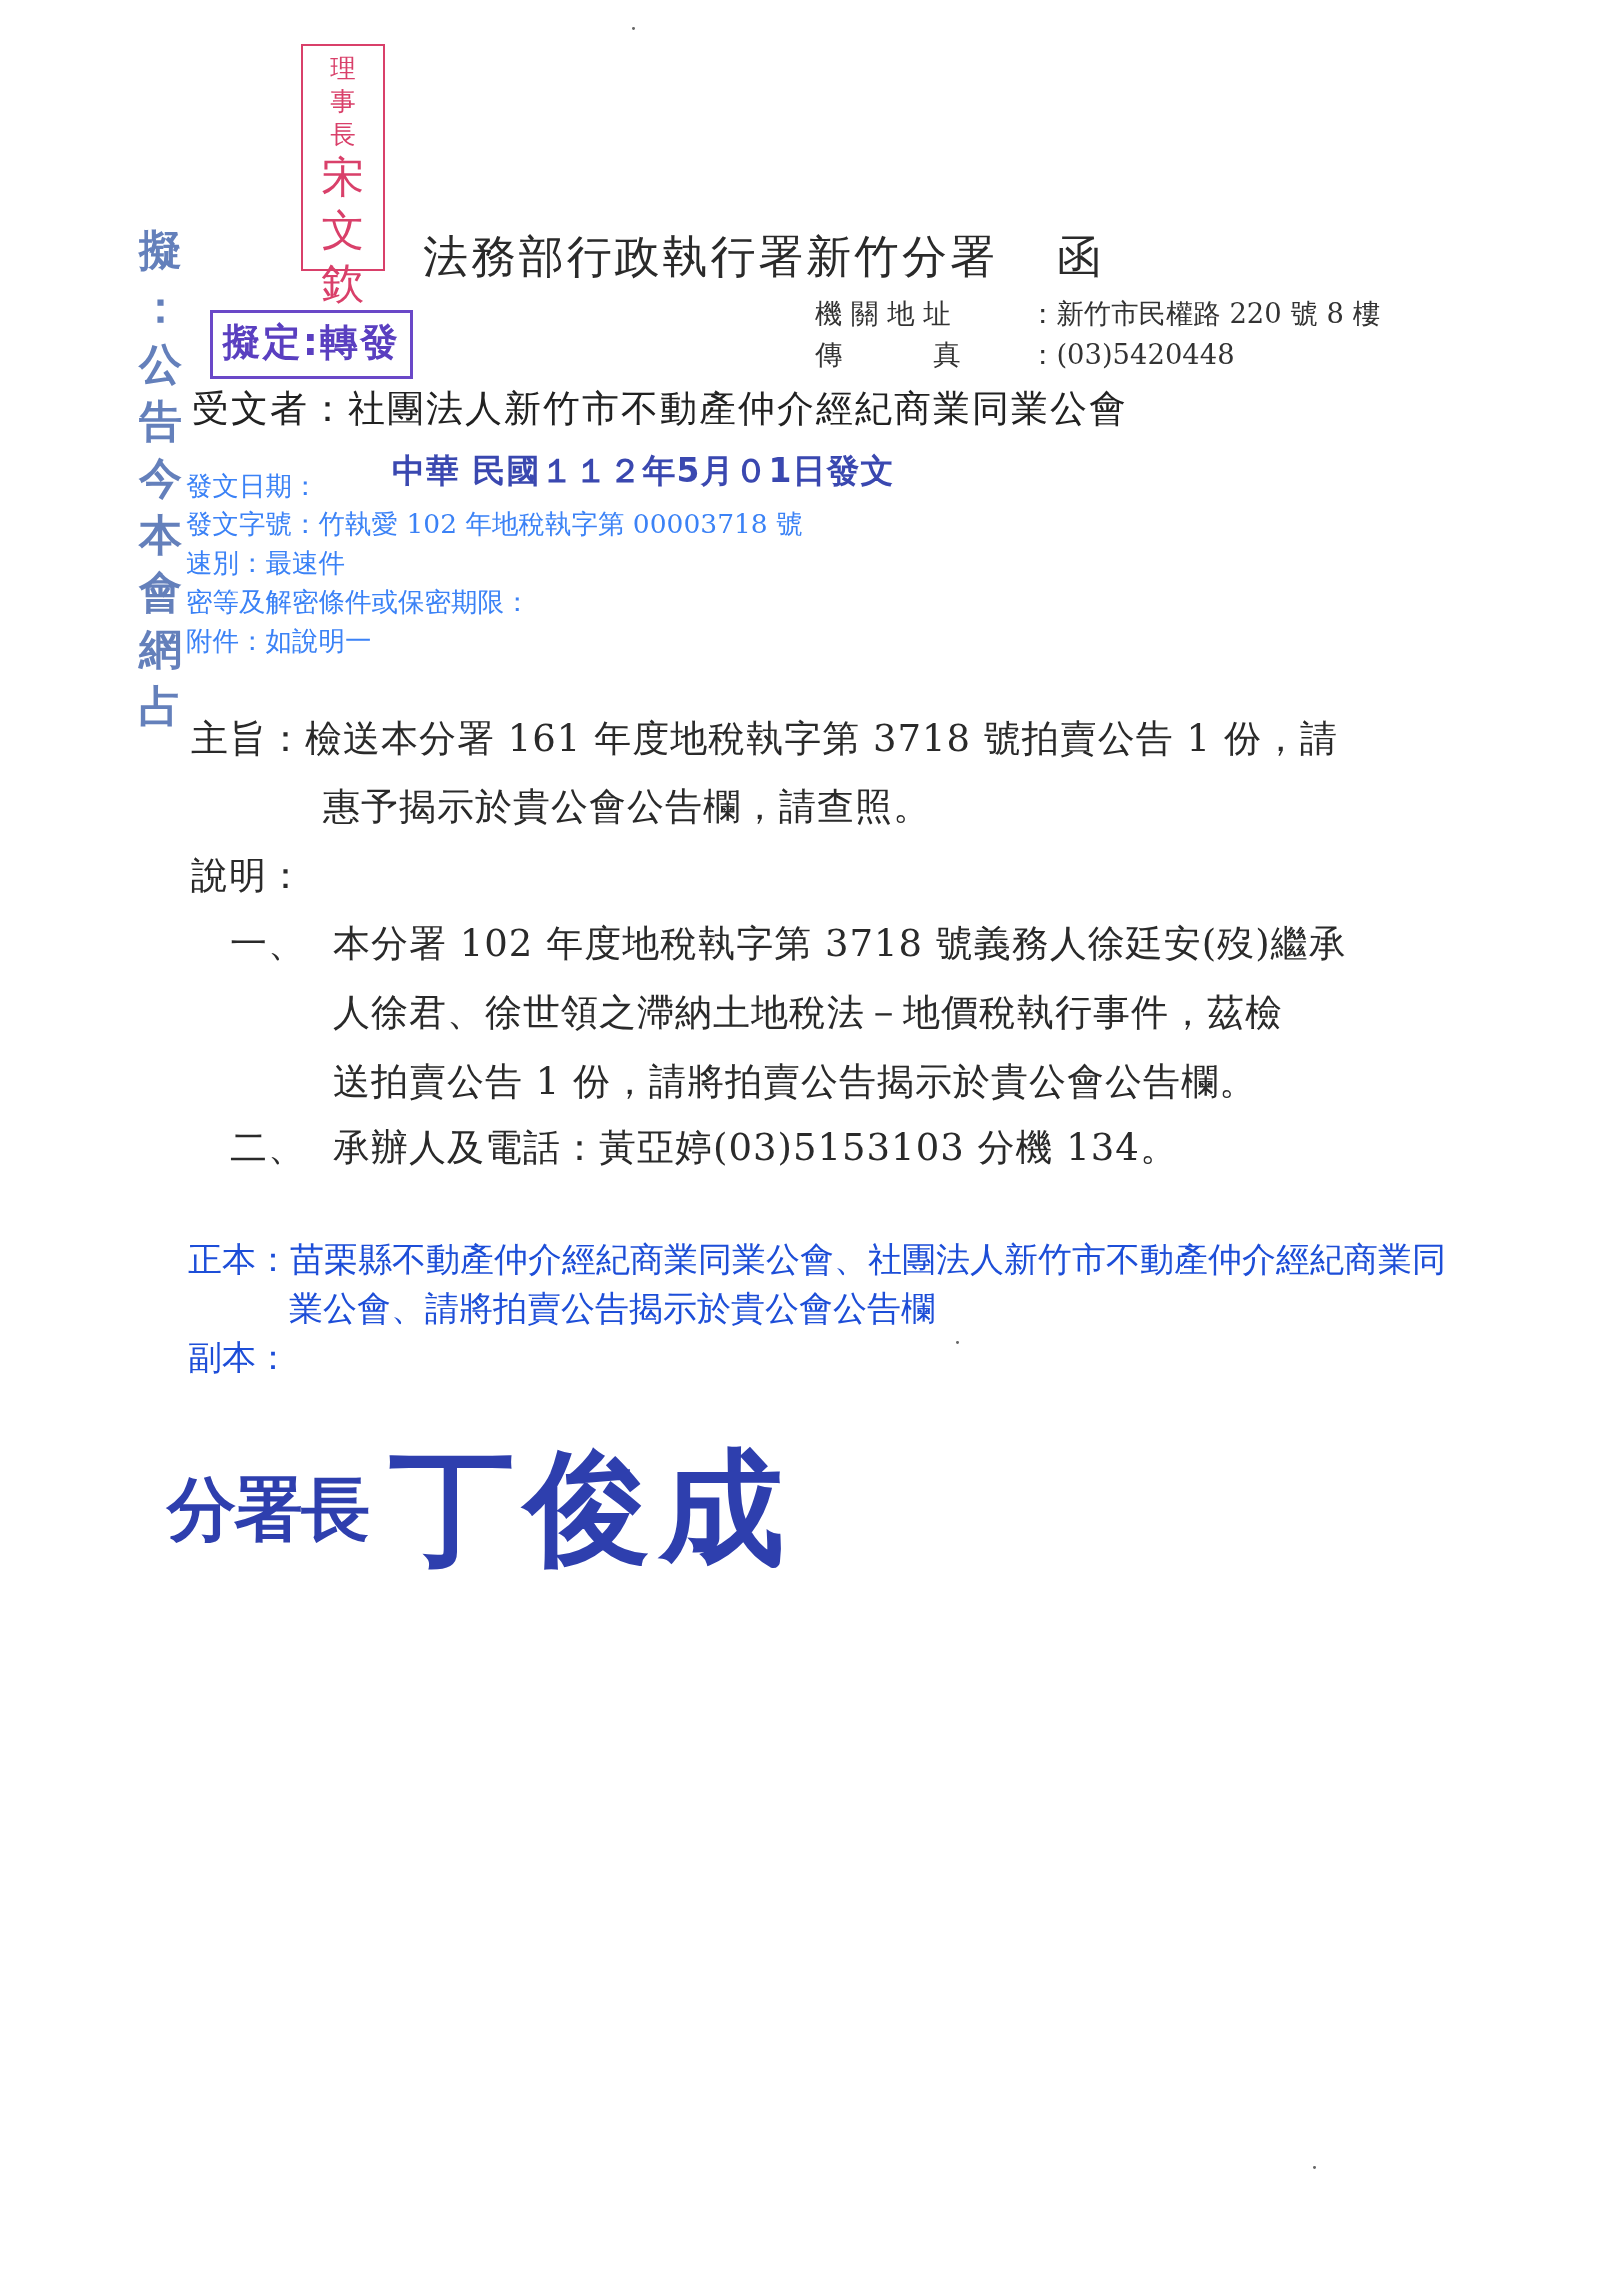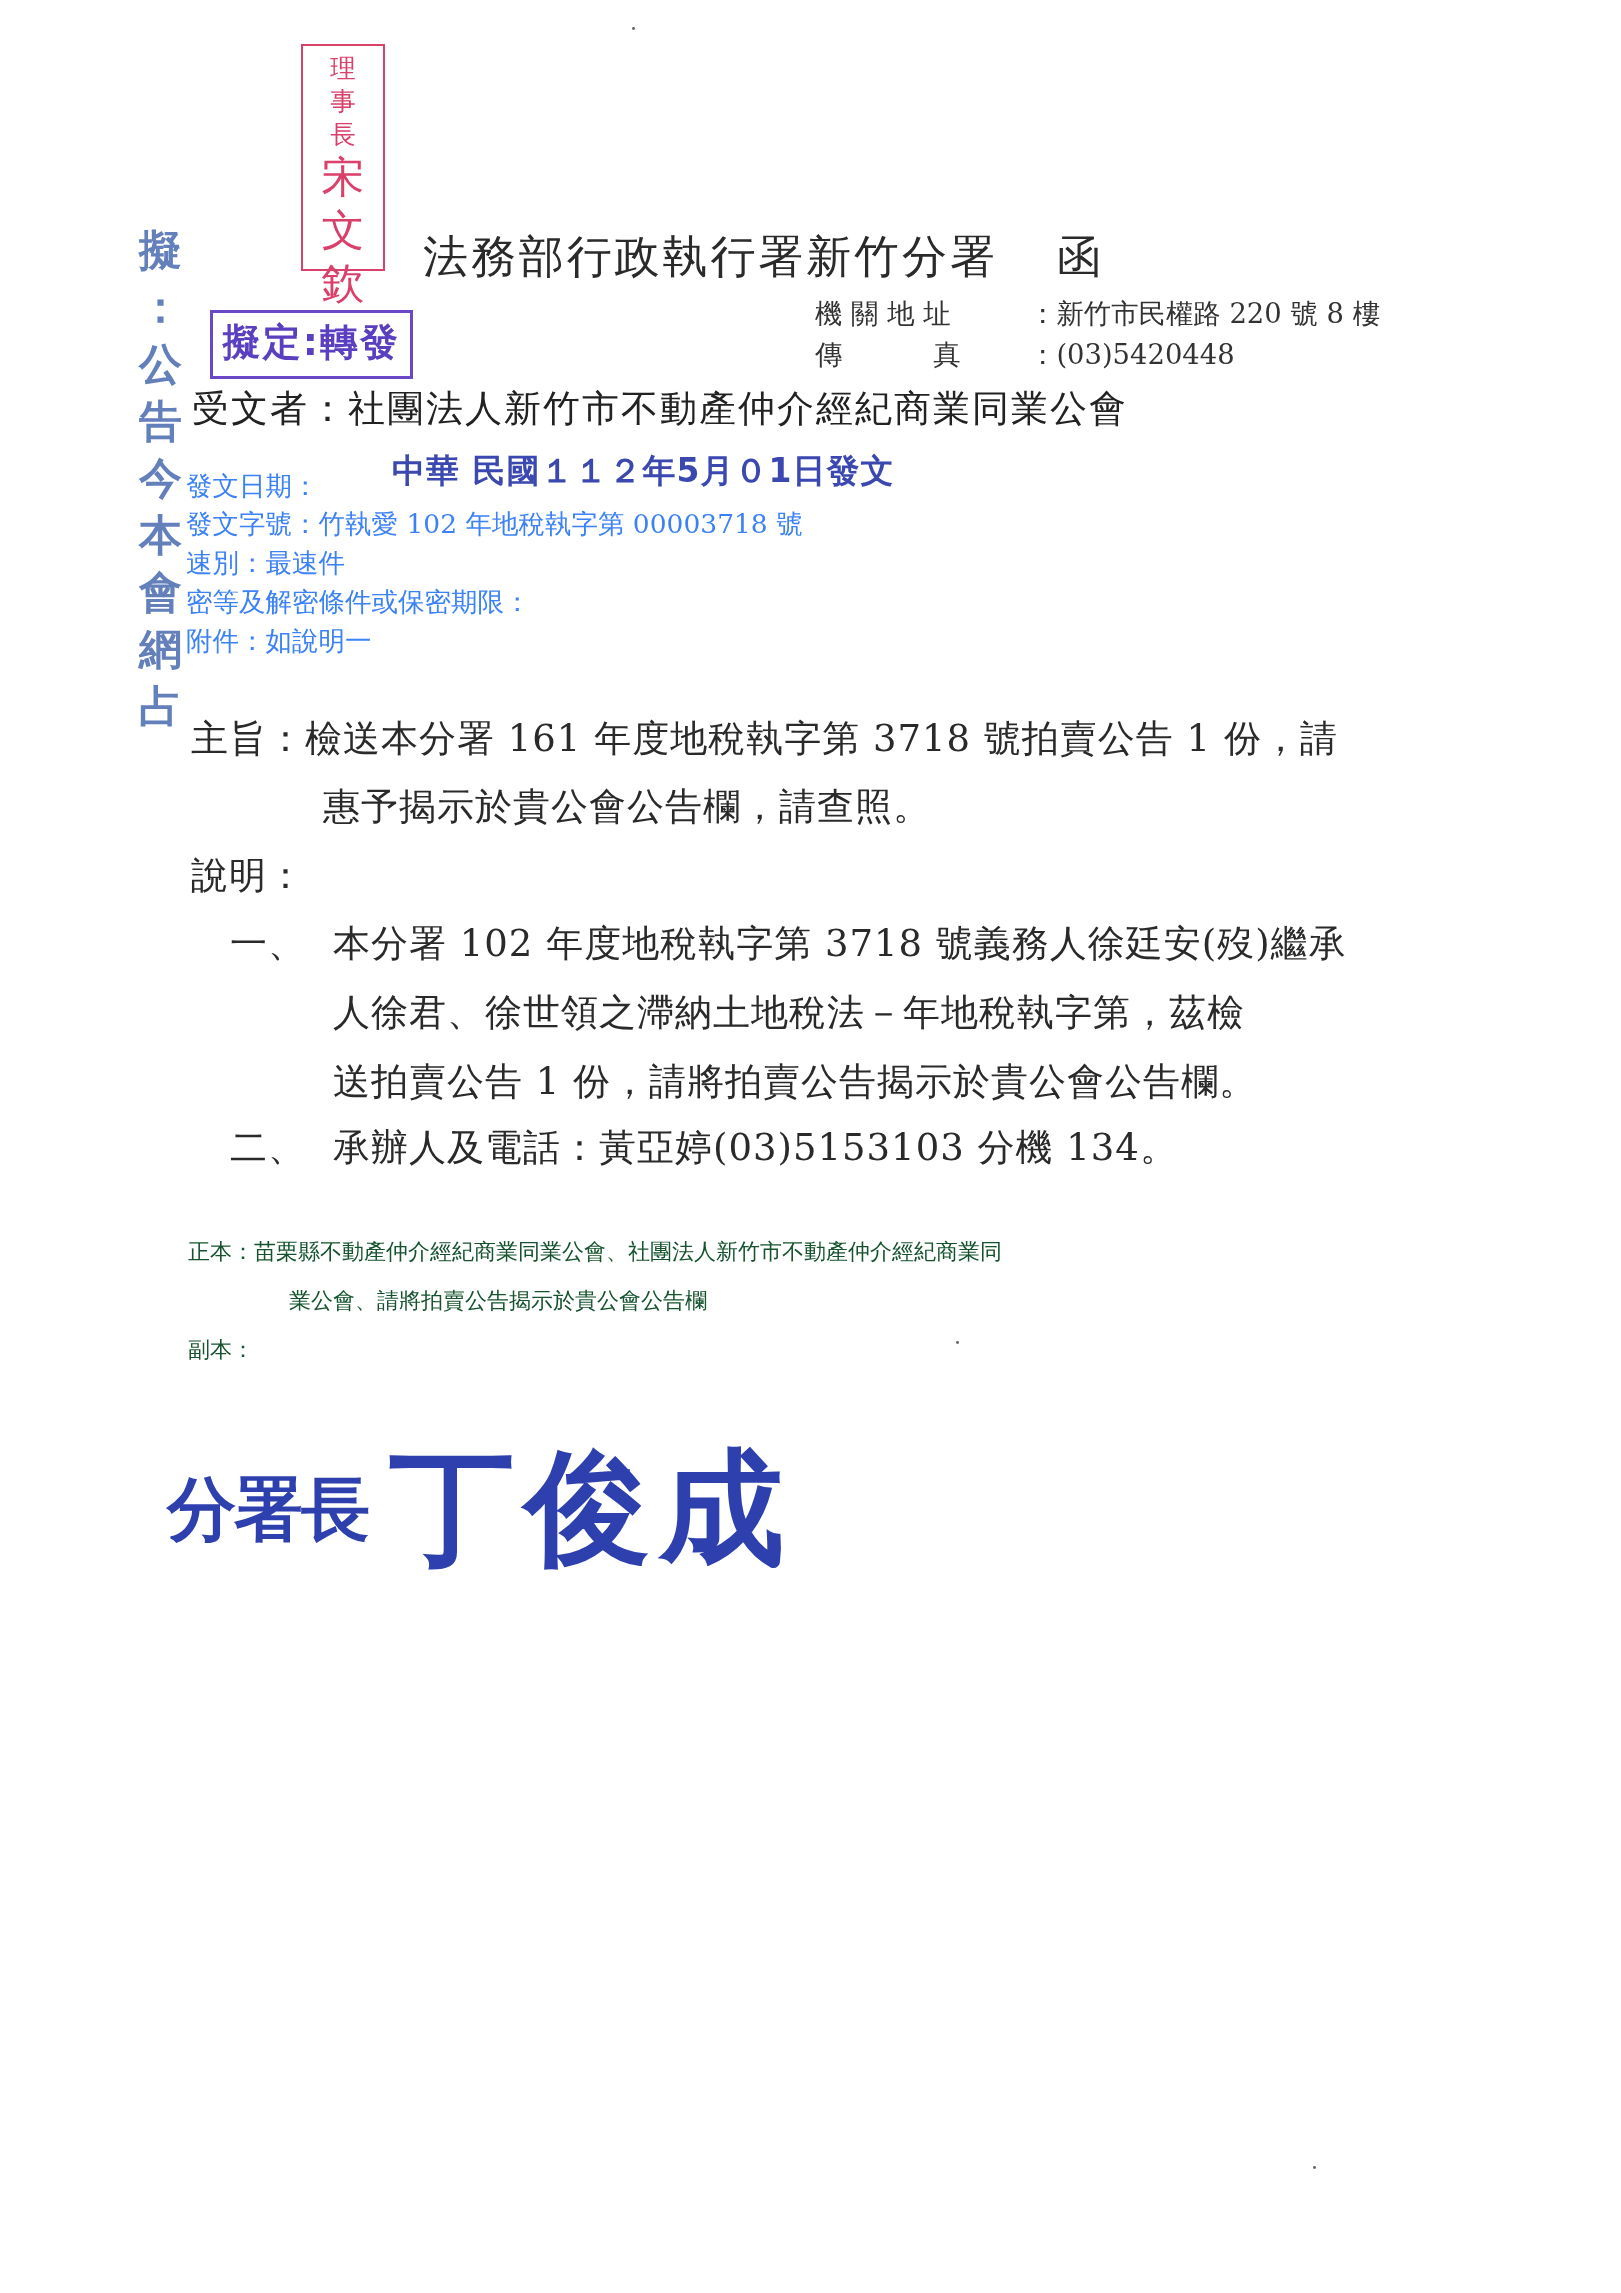--- a/index.html
+++ b/index.html
@@ -18,21 +18,21 @@
   .stamp-purple{left:210px;top:310px;height:63px;border:3.9px solid #6a48c8;color:#5a3fc0;
        font-size:38px;font-weight:bold;padding:0 9.8px;line-height:59px;letter-spacing:2px;
        font-family:"DejaVu Sans",sans-serif;}
   .vert-stamp{left:129px;top:222px;width:63px;color:#4a6ab0;font-size:43px;line-height:57px;
        display:flex;flex-direction:column;align-items:center;font-weight:bold;opacity:.85;}
   .recipient{left:192px;top:384px;font-size:37px;letter-spacing:2px;}
   .meta{left:186px;font-size:26.5px;color:#3b82f6;}
   .date-stamp{left:392px;top:449px;font-size:33px;font-weight:bold;color:#3a48b0;
        font-family:"DejaVu Sans",sans-serif;letter-spacing:1px;}
   .body-line{font-size:37px;letter-spacing:1px;color:#2a2a2a;}
-  .copies{font-size:22px;color:#14532d;}
+  .copies{font-size:34px;color:#1d4ed8;}
   .sign{left:167px;top:1426px;color:#2e3fae;font-family:"DejaVu Sans",sans-serif;font-weight:bold;}
   .sign .role{font-size:69px;vertical-align:middle;letter-spacing:-2px;}
   .sign .name{font-size:125px;vertical-align:middle;margin-left:21.6px;letter-spacing:9.8px;}
   .speck{position:absolute;width:2.9px;height:2.9px;background:#666;border-radius:50%;}
 </style>
 </head>
 <body>
 
 <div class="abs stamp-red">
   <span class="small">理</span>
@@ -77,21 +77,21 @@
 <div class="abs meta" style="top:584px;">密等及解密條件或保密期限：</div>
 <div class="abs meta" style="top:623px;">附件：如說明一</div>
 
 <div class="abs body-line" style="left:191px;top:714px;">主旨：檢送本分署 161 年度地稅執字第 3718 號拍賣公告 1 份，請</div>
 <div class="abs body-line" style="left:323px;top:782px;">惠予揭示於貴公會公告欄，請查照。</div>
 
 <div class="abs body-line" style="left:191px;top:851px;">說明：</div>
 
 <div class="abs body-line" style="left:230px;top:919px;">一、</div>
 <div class="abs body-line" style="left:333px;top:919px;">本分署 102 年度地稅執字第 3718 號義務人徐廷安(歿)繼承</div>
-<div class="abs body-line" style="left:333px;top:988px;">人徐君、徐世領之滯納土地稅法－年地稅執字第，茲檢</div>
+<div class="abs body-line" style="left:333px;top:988px;">人徐君、徐世領之滯納土地稅法－地價稅執行事件，茲檢</div>
 <div class="abs body-line" style="left:333px;top:1057px;">送拍賣公告 1 份，請將拍賣公告揭示於貴公會公告欄。</div>
 
 <div class="abs body-line" style="left:230px;top:1123px;">二、</div>
 <div class="abs body-line" style="left:333px;top:1123px;">承辦人及電話：黃亞婷(03)5153103 分機 134。</div>
 
 <div class="abs copies" style="left:188px;top:1237px;">正本：苗栗縣不動產仲介經紀商業同業公會、社團法人新竹市不動產仲介經紀商業同</div>
 <div class="abs copies" style="left:289px;top:1286px;">業公會、請將拍賣公告揭示於貴公會公告欄</div>
 <div class="abs copies" style="left:188px;top:1335px;">副本：</div>
 
 <div class="abs sign">

